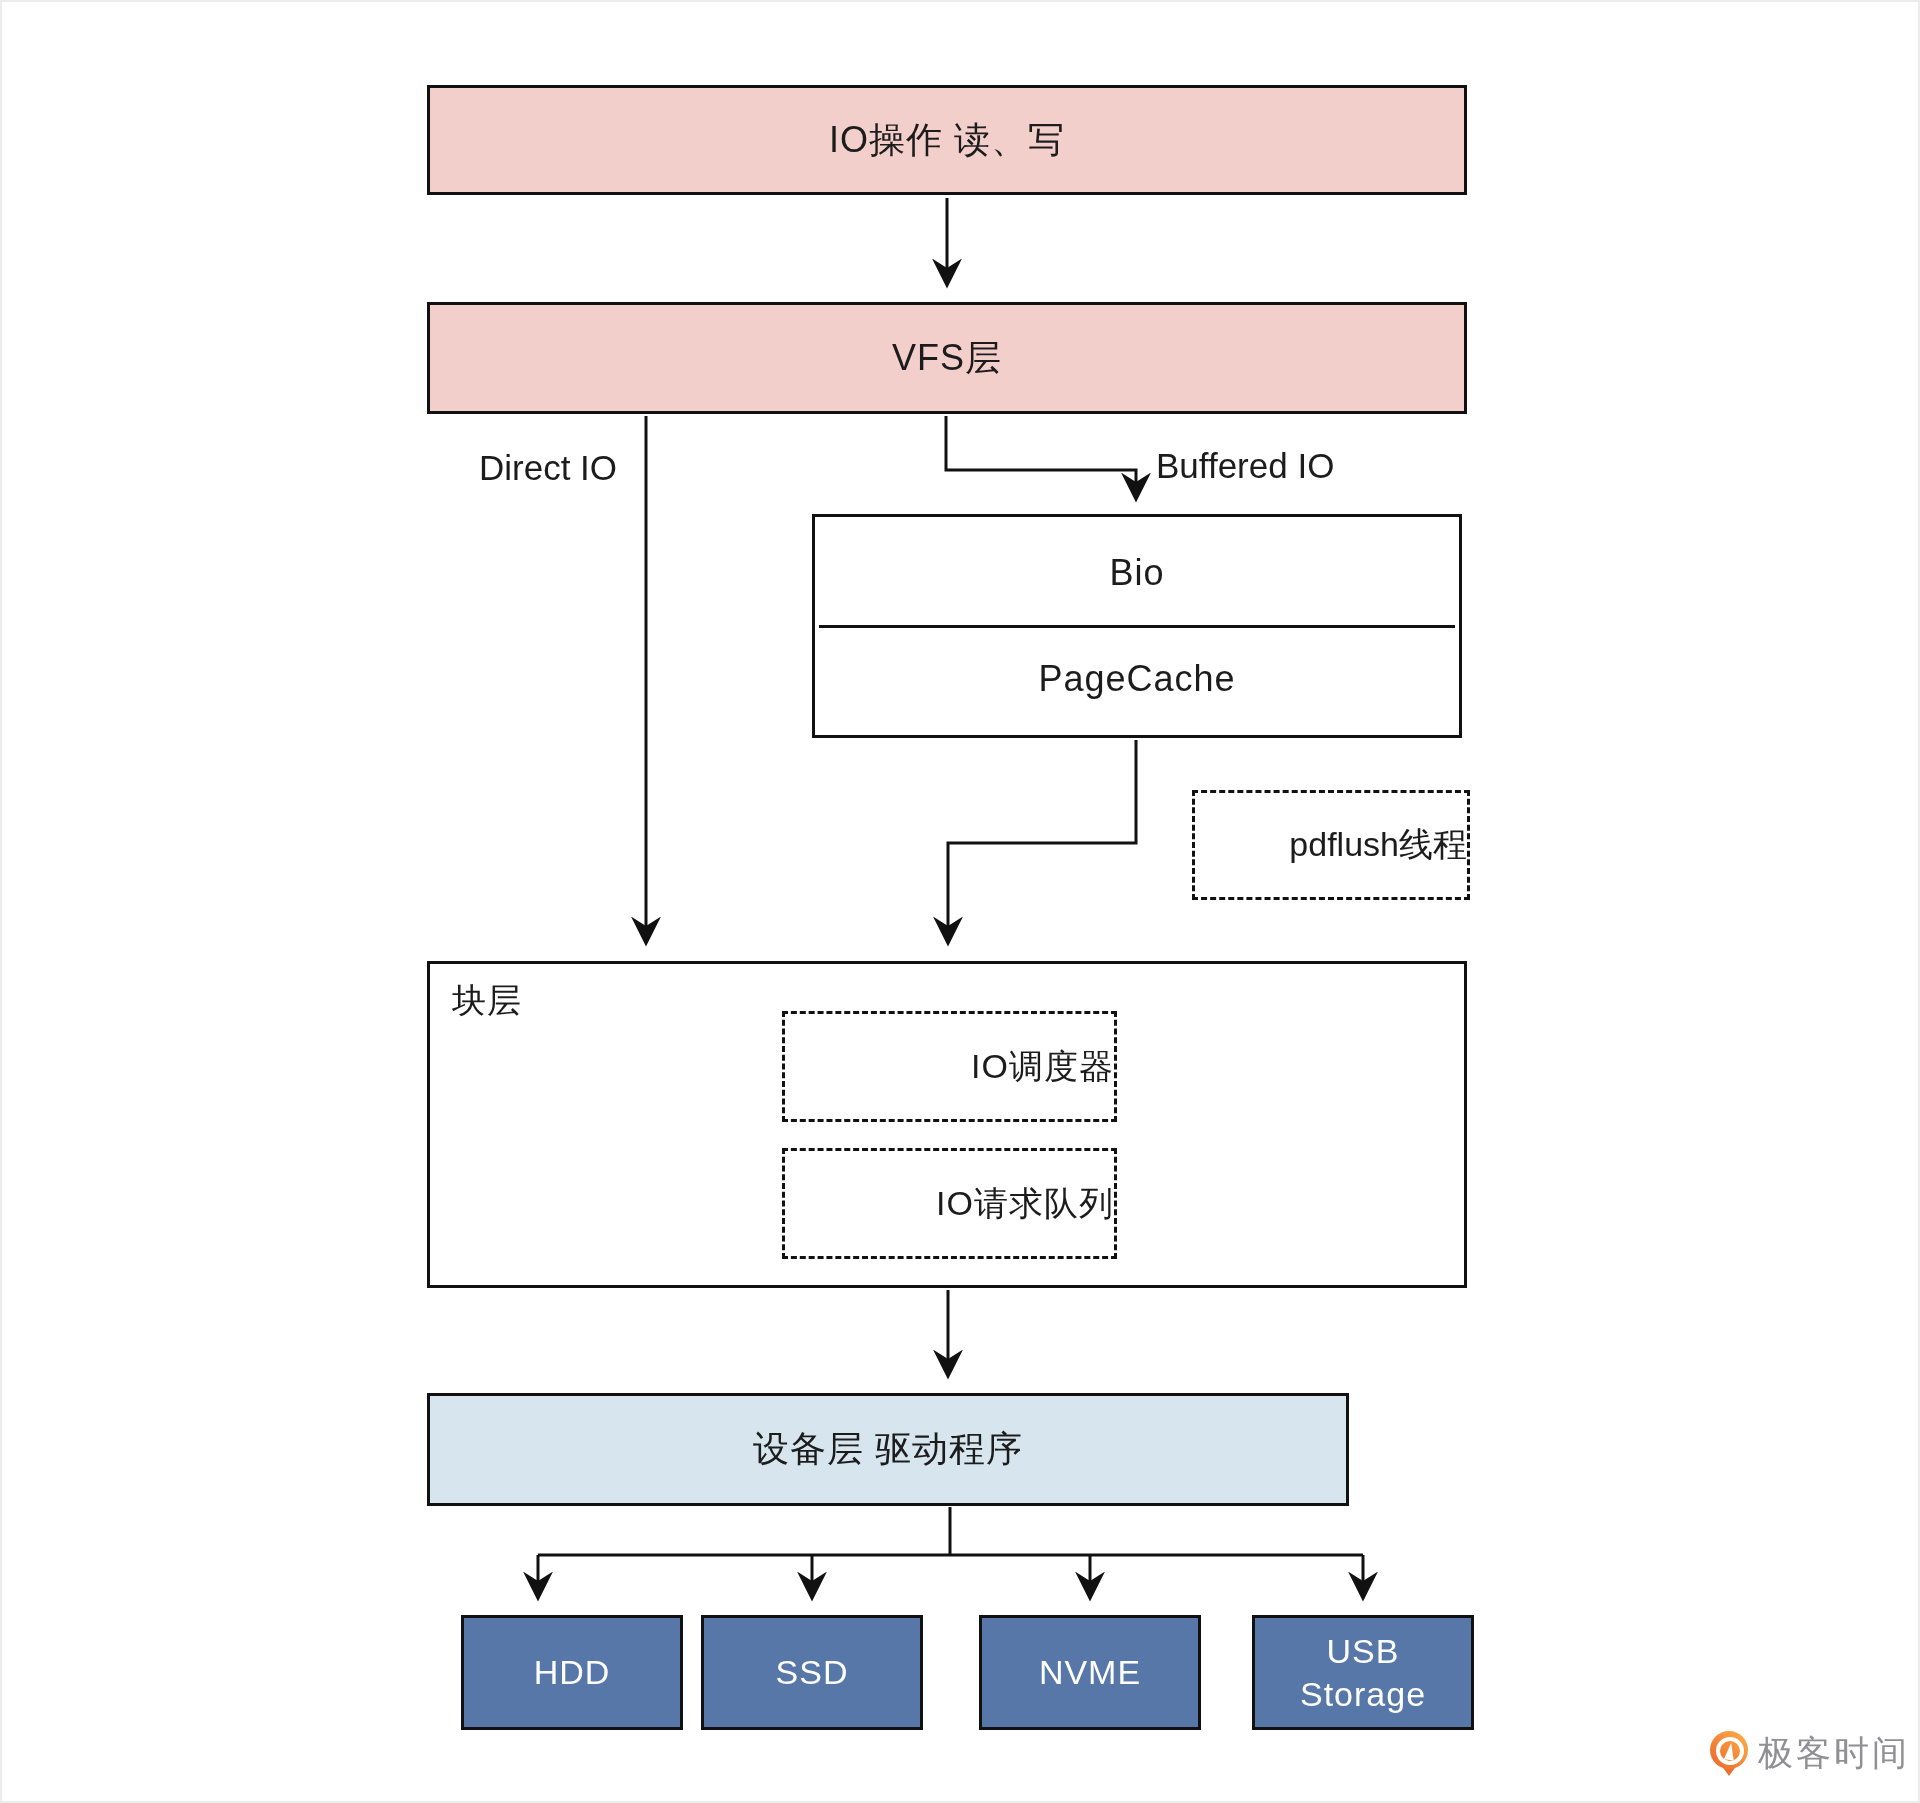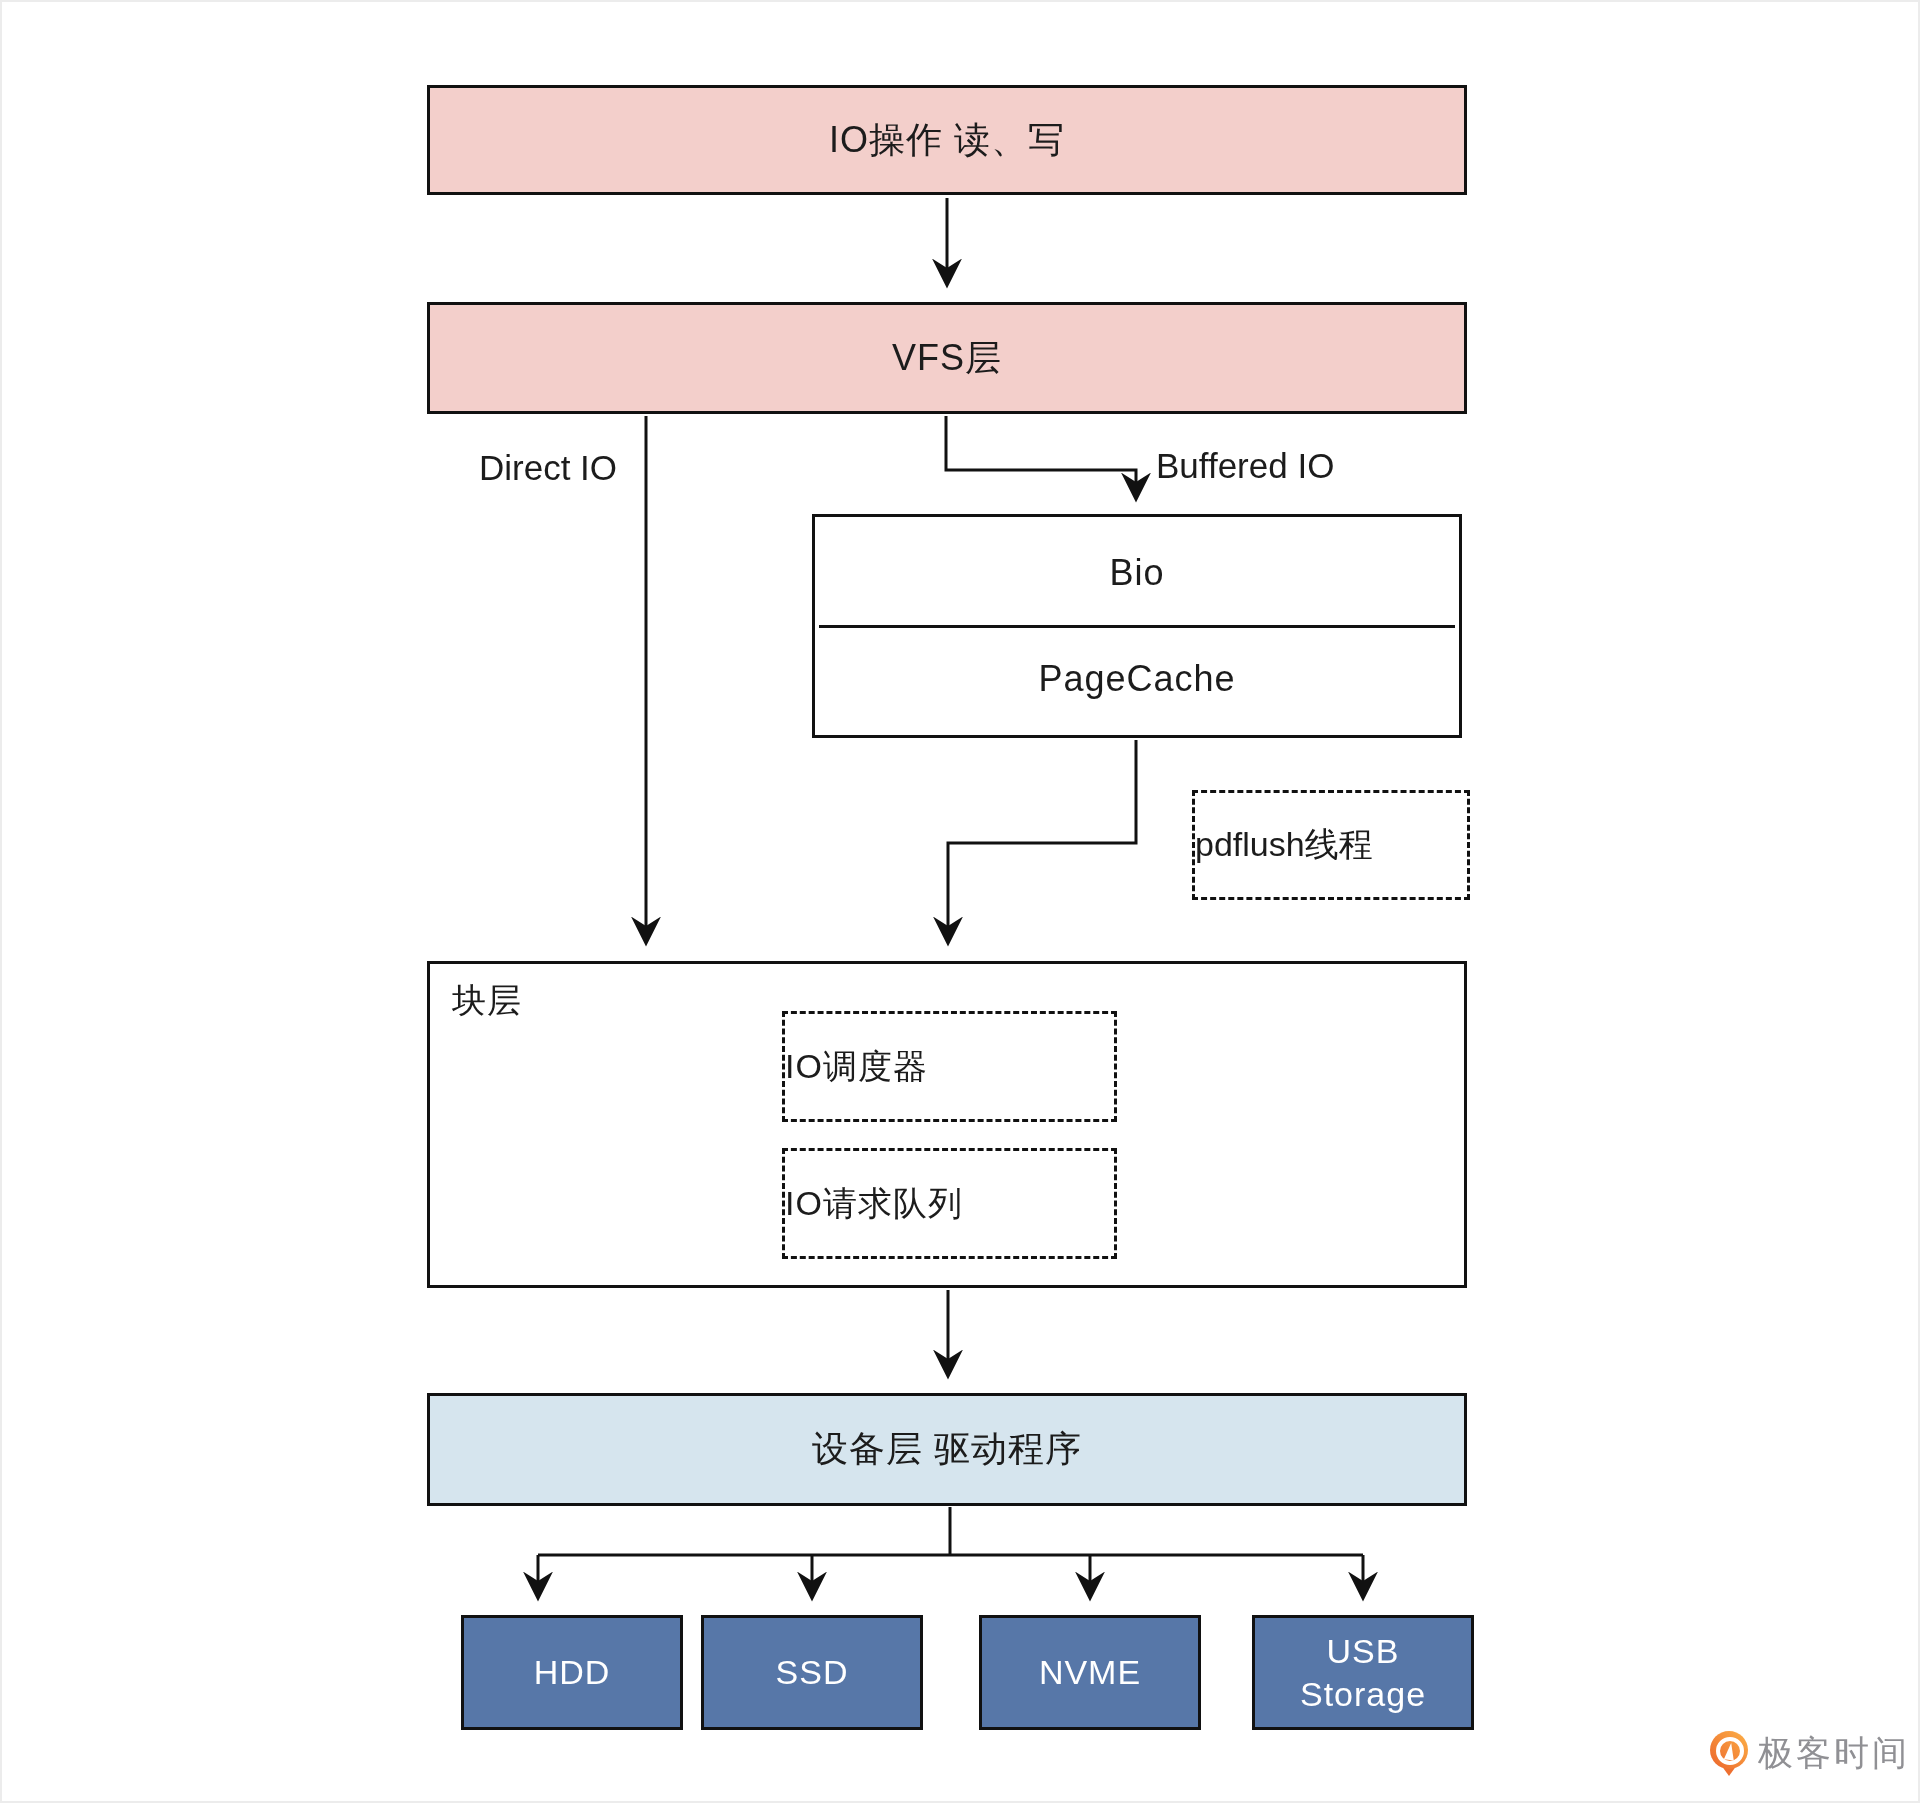--- a/index.html
+++ b/index.html
@@ -19,21 +19,21 @@
     display:flex;align-items:center;justify-content:center;
     text-align:center;font-size:36px;letter-spacing:1px;
     background:#fff;
   }
   .pink{background:var(--pink,#f3cfcb);}
   .lightblue{background:var(--light-blue,#d6e5ee);}
   .devblue{background:var(--device-blue,#5777a8);color:#fff;border:3px solid var(--line,#111);}
   .dashed{
     border:3px dashed var(--line,#111);
     background:#fff;
-    display:flex;align-items:center;justify-content:flex-start;
+    display:flex;align-items:center;justify-content:flex-end;
     font-size:34px;
   }
   .stack{flex-direction:column;align-items:stretch;padding:4px;}
   .stack .row{flex:1;display:flex;align-items:center;justify-content:center;}
   .stack .row:first-child{border-bottom:3px solid var(--line,#111);}
   .edge-label{font-size:35px;white-space:nowrap;}
   .block-label{position:absolute;left:22px;top:14px;font-size:34px;}
   svg.wires{position:absolute;left:0;top:0;pointer-events:none;}
   .dev-label{display:block;max-width:160px;line-height:1.25;margin:0 auto;font-size:34px;}
   
@@ -113,21 +113,21 @@
   <div class="abs box" style="left:425px;top:959px;width:1040px;height:327px;justify-content:flex-start;align-items:flex-start;">
     <span class="block-label">块层</span>
     <div class="abs dashed" style="left:352px;top:47px;width:335px;height:111px;">
       <span>IO调度器</span>
     </div>
     <div class="abs dashed" style="left:352px;top:184px;width:335px;height:111px;">
       <span>IO请求队列</span>
     </div>
   </div>
 
-  <div class="abs box lightblue" style="left:425px;top:1391px;width:1040px;height:113px;">
+  <div class="abs box lightblue" style="left:425px;top:1391px;width:922px;height:113px;">
     <span>设备层 驱动程序</span>
   </div>
 
   <div class="abs box devblue" style="left:425px;top:1613px;width:222px;height:115px;margin-left:34px;">
     <span class="dev-label">HDD</span>
   </div>
   <div class="abs box devblue" style="left:699px;top:1613px;width:222px;height:115px;">
     <span class="dev-label">SSD</span>
   </div>
   <div class="abs box devblue" style="left:977px;top:1613px;width:222px;height:115px;">

